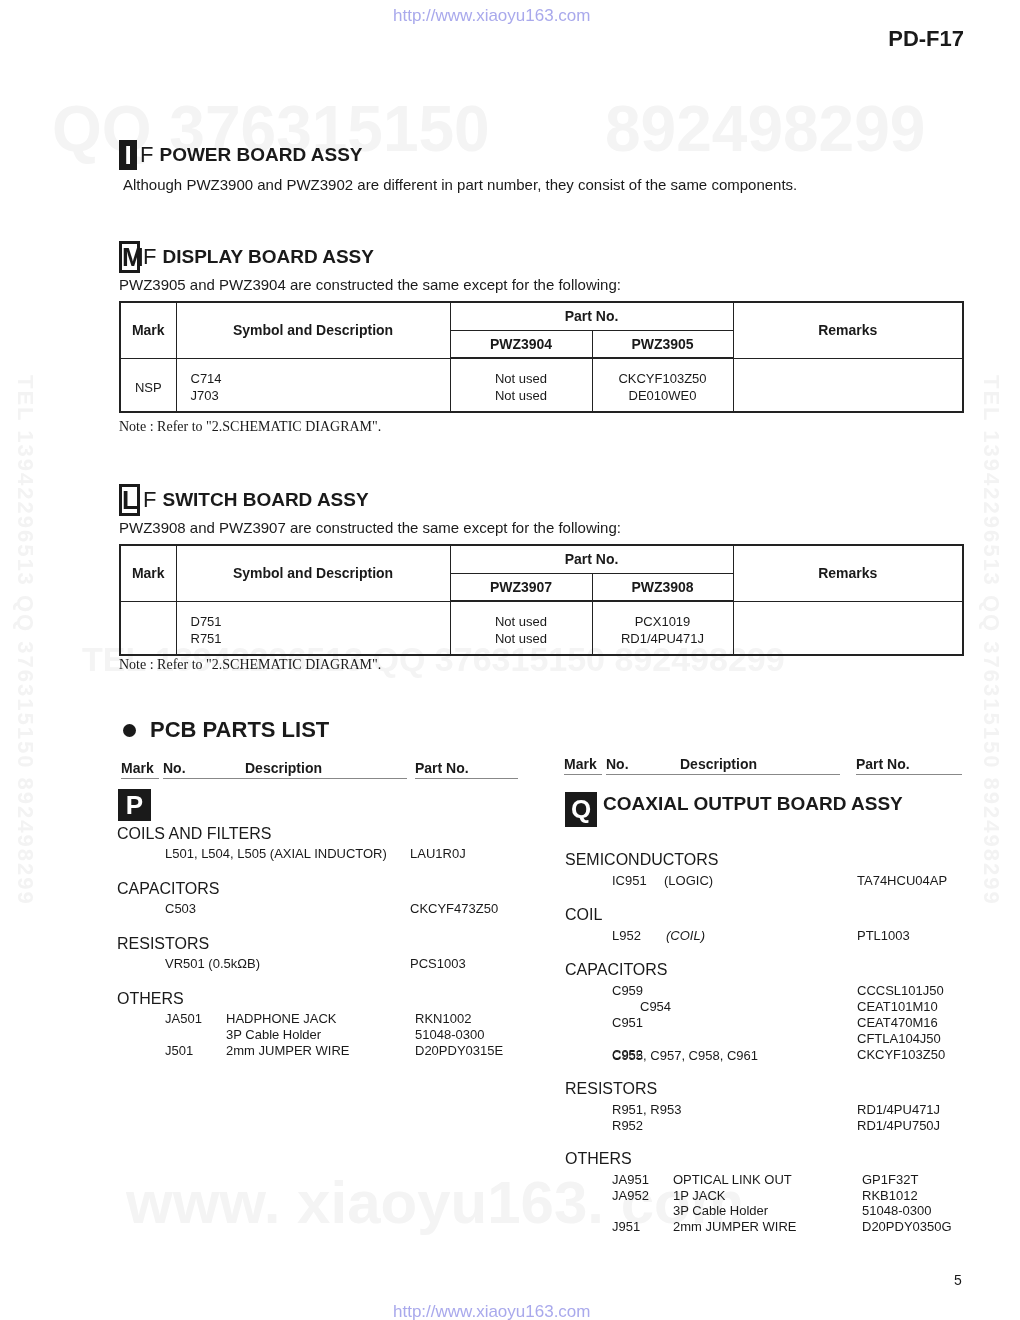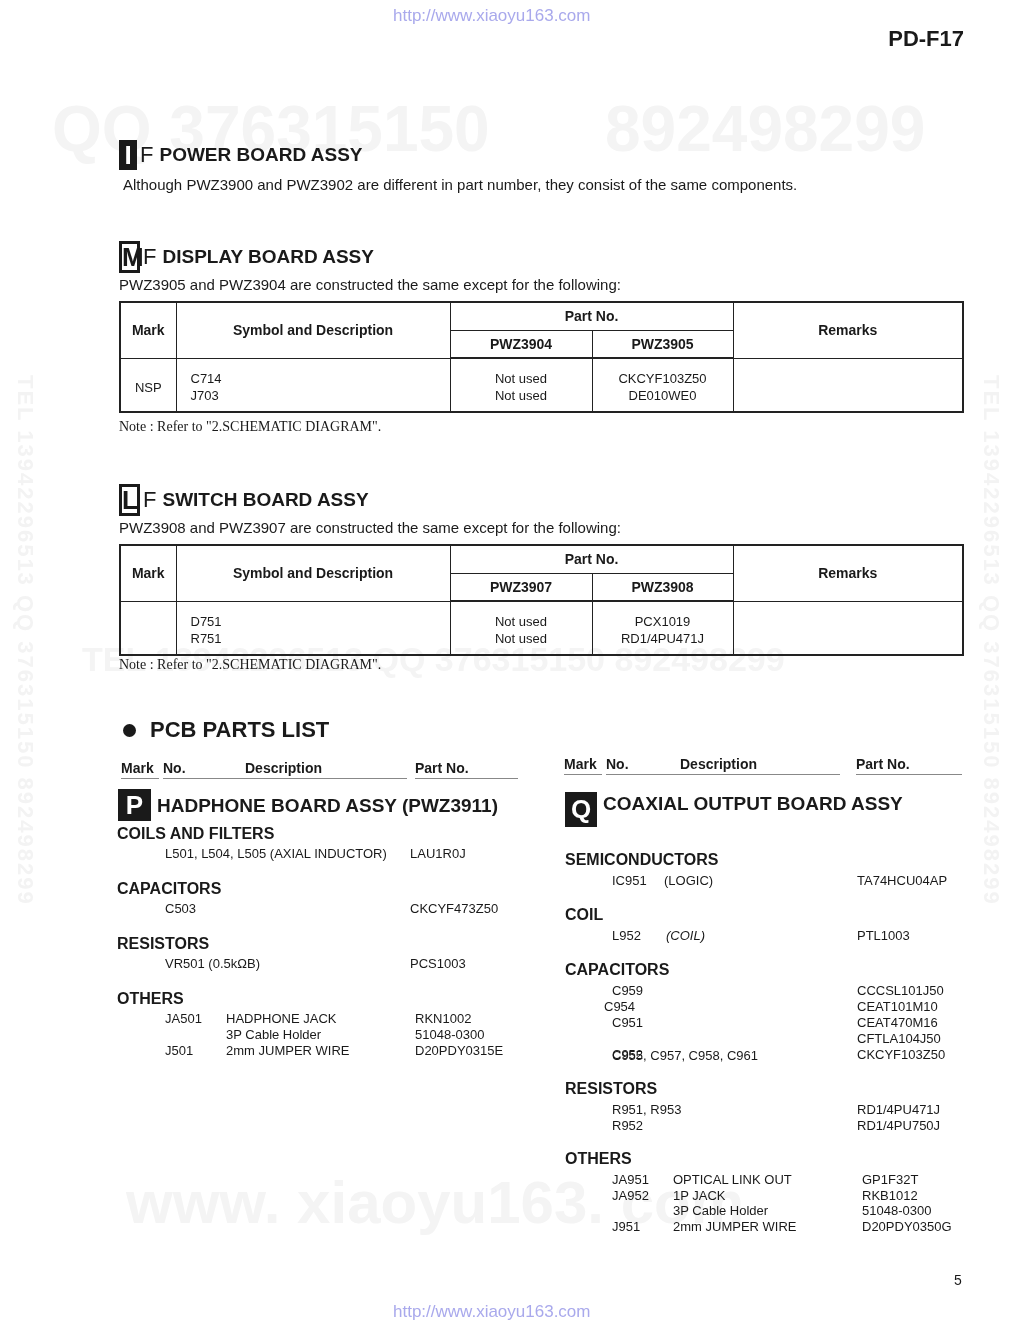--- a/index.html
+++ b/index.html
@@ -24,21 +24,21 @@
   table.cmp thead tr:last-child th { border-bottom:2px solid #222; }
   .cell-lines { display:flex; flex-direction:column; gap:2px; font-size:13px; padding:10px 0 6px; }
   .left-align { text-align:left !important; padding-left:14px !important; }
   .note { font-family:"Liberation Serif", serif; font-size:14px; }
   .pcb-title { font-weight:bold; font-size:22px; display:flex; align-items:center; }
   .dot { width:13px; height:13px; border-radius:50%; background:#1a1a1a; margin-right:14px; margin-left:4px; }
   .colhdr { font-weight:bold; font-size:14px; display:flex; }
   .colhdr span { display:inline-block; border-bottom:1px solid #888; padding-bottom:2px; }
   .board-title { font-weight:bold; font-size:19px; display:flex; align-items:flex-start; }
   .sq { display:inline-block; background:#1a1a1a; color:#fff; font-size:26px; font-weight:bold; text-align:center; margin-right:6px; }
-  .cat { font-weight:bold; font-size:16px; }
+  .cat { font-weight:normal; font-size:16px; }
   .row { font-size:13px; position:absolute; white-space:nowrap; }
   .page-no { font-size:14px; }
 </style>
 </head>
 <body>
 
 <div class="abs wm-big" style="left:52px; top:92px; font-size:64px;">QQ 376315150</div>
 <div class="abs wm-big" style="left:605px; top:92px; font-size:64px;">892498299</div>
 <div class="abs wm-big" style="left:88px; top:1168px; font-size:60px;margin-left:38px;">www. xiaoyu163. com</div>
 <div class="abs wm-big" style="left:82px; top:640px; font-size:34px;">TEL 13942296513  QQ 376315150  892498299</div>
@@ -188,21 +188,20 @@
   <span style="width:38px;">Mark</span>
   <span style="width:4px; border:none;"></span>
   <span style="width:74px;">No.</span>
   <span style="width:160px;">Description</span>
   <span style="width:16px; border:none;"></span>
   <span style="width:106px;">Part  No.</span>
 </div>
 
 <div class="abs board-title" style="left:118px; top:789px;">
   <span class="sq" style="width:33px; height:32px; line-height:32px;">P</span>
-  <span style="padding-top:6px;">HADPHONE BOARD ASSY (PWZ3911)</span>
 </div>
 
 <div class="abs cat" style="left:117px; top:825px;">COILS AND FILTERS</div>
 <div class="row" style="left:165px; top:846px;">L501, L504, L505 (AXIAL INDUCTOR)</div>
 <div class="row" style="left:410px; top:846px;">LAU1R0J</div>
 
 <div class="abs cat" style="left:117px; top:880px;">CAPACITORS</div>
 <div class="row" style="left:165px; top:901px;">C503</div>
 <div class="row" style="left:410px; top:901px;">CKCYF473Z50</div>
 
@@ -233,21 +232,21 @@
 <div class="row" style="left:857px; top:873px;text-align:center;">TA74HCU04AP</div>
 
 <div class="abs cat" style="left:565px; top:906px;">COIL</div>
 <div class="row" style="left:612px; top:928px;">L952</div>
 <div class="row" style="left:666px; top:928px;font-style:italic;">(COIL)</div>
 <div class="row" style="left:857px; top:928px;">PTL1003</div>
 
 <div class="abs cat" style="left:565px; top:961px;">CAPACITORS</div>
 <div class="row" style="left:612px; top:983px;">C959</div>
 <div class="row" style="left:857px; top:983px;">CCCSL101J50</div>
-<div class="row" style="left:604px; top:999px;">C954</div>
+<div class="row" style="left:640px; top:999px;">C954</div>
 <div class="row" style="left:857px; top:999px;">CEAT101M10</div>
 <div class="row" style="left:612px; top:1015px;">C951</div>
 <div class="row" style="left:857px; top:1015px;">CEAT470M16</div>
 <div class="row" style="left:612px; top:1048px;">C955, C957, C958, C961</div>
 <div class="row" style="left:857px; top:1031px;">CFTLA104J50</div>
 <div class="row" style="left:612px; top:1047px;text-align:right;">C952</div>
 <div class="row" style="left:857px; top:1047px;">CKCYF103Z50</div>
 
 <div class="abs cat" style="left:565px; top:1080px;">RESISTORS</div>
 <div class="row" style="left:612px; top:1102px;">R951, R953</div>

